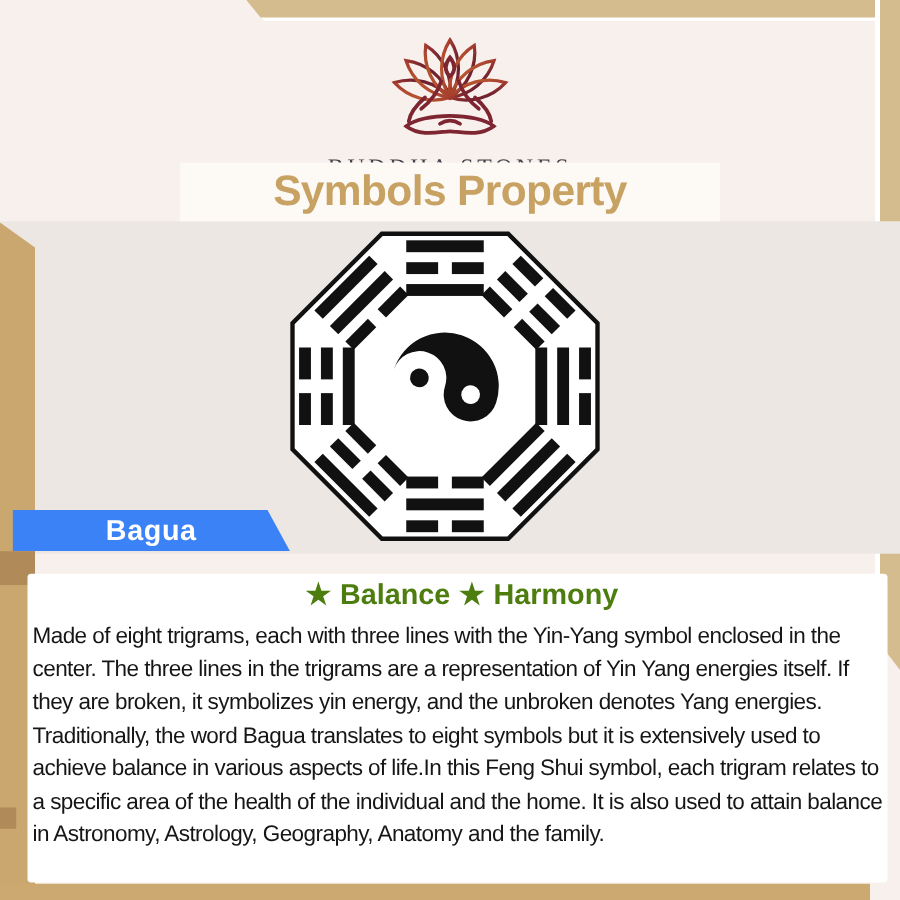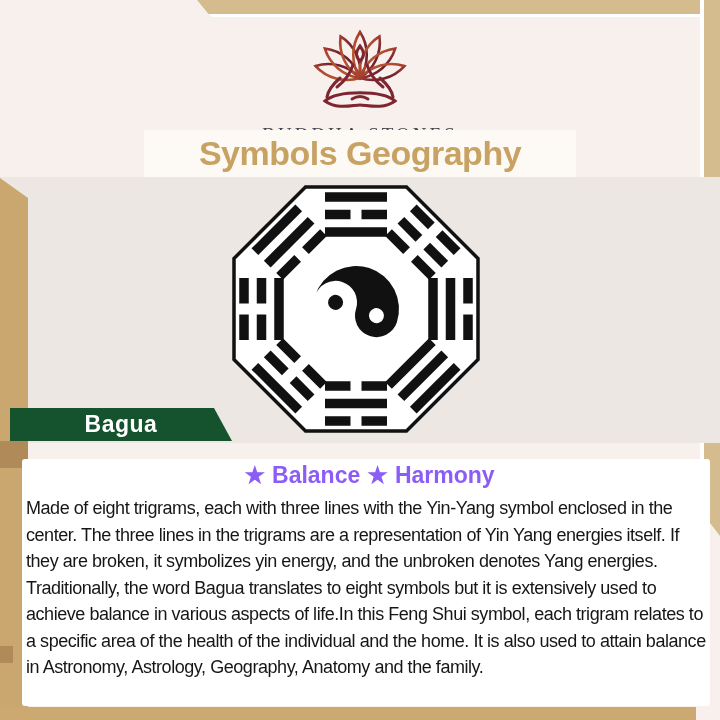--- a/index.html
+++ b/index.html
@@ -22,27 +22,27 @@
   .brand svg{display:block;margin:0 auto;}
   .brand-name{margin-top:2px;font-family:"Liberation Serif",serif;font-size:19px;
               letter-spacing:3px;color:#42424b;}
   
   .title-band{position:absolute;left:144px;top:130px;width:432px;height:47px;background:#fdf9f5;}
   .title-band h1{margin:0;text-align:center;line-height:47px;font-size:34px;font-weight:700;
                  letter-spacing:-0.5px;color:#c7a263;}
   
   .bagua-wrap{position:absolute;left:222px;top:175px;width:268px;height:268px;}
   
-  .ribbon{position:absolute;left:10px;top:408px;width:222px;height:33px;background:#14532d;
+  .ribbon{position:absolute;left:10px;top:408px;width:222px;height:33px;background:#3b82f6;
           clip-path:polygon(0 0,204px 0,100% 100%,0 100%);text-align:center;}
   .ribbon span{font-size:23px;font-weight:700;line-height:33px;color:#fff;letter-spacing:0.5px;}
   
   .card{position:absolute;left:22px;top:459px;width:688px;height:247px;background:#ffffff;
         border-radius:3px;}
-  .tagline{margin-top:3px;text-align:center;font-size:23px;font-weight:700;color:#8b5cf6;}
+  .tagline{margin-top:3px;text-align:center;font-size:23px;font-weight:700;color:#4d7c0f;}
   .tagline .star{margin:0 7px;}
   .body-text{margin:6px 0 0;padding:0 2px 0 4px;font-size:18px;font-weight:400;
              line-height:26.5px;letter-spacing:-0.45px;color:#161616;}
 </style>
 </head>
 <body>
 
 <div class="page">
 
   <div class="top-band"></div>
@@ -79,21 +79,21 @@
         <path d="M60 58C52 65 48 71 47 77"></path>
         <path d="M100 58C108 65 112 71 113 77"></path>
         <path d="M45 81C58 70 102 70 115 81C103 90 87 85 80 85C73 85 57 90 45 81Z"></path>
         <path d="M72 79Q80 74 88 79"></path>
       </g>
     </svg>
     <div class="brand-name">BUDDHA STONES</div>
   </header>
 
   <div class="title-band">
-    <h1>Symbols Geography</h1>
+    <h1>Symbols Property</h1>
   </div>
 
   <div class="bagua-wrap">
     <svg id="bagua-svg" width="268" height="268" viewBox="0 0 268 268">
       <polygon points="256,184.5 184.5,256 83.5,256 12,184.5 12,83.5 83.5,12 184.5,12 256,83.5" fill="#ffffff" stroke="#111111" stroke-width="3.5"></polygon>
       <g id="trigram-layer" fill="#111111">
           <g transform="rotate(0 134 134)">
             <rect x="103" y="17.25" width="62" height="9.5"></rect>
             <rect x="103" y="34.75" width="25.5" height="9.5"></rect>
             <rect x="139.5" y="34.75" width="25.5" height="9.5"></rect>

